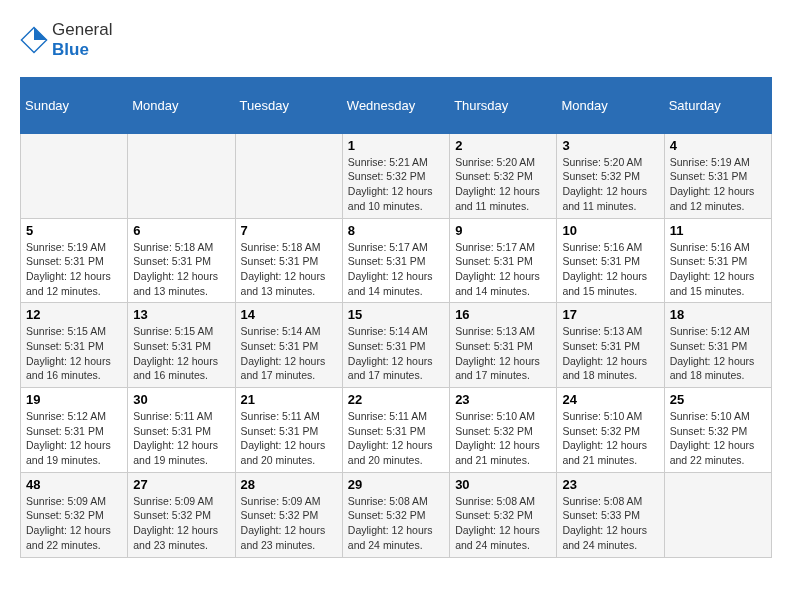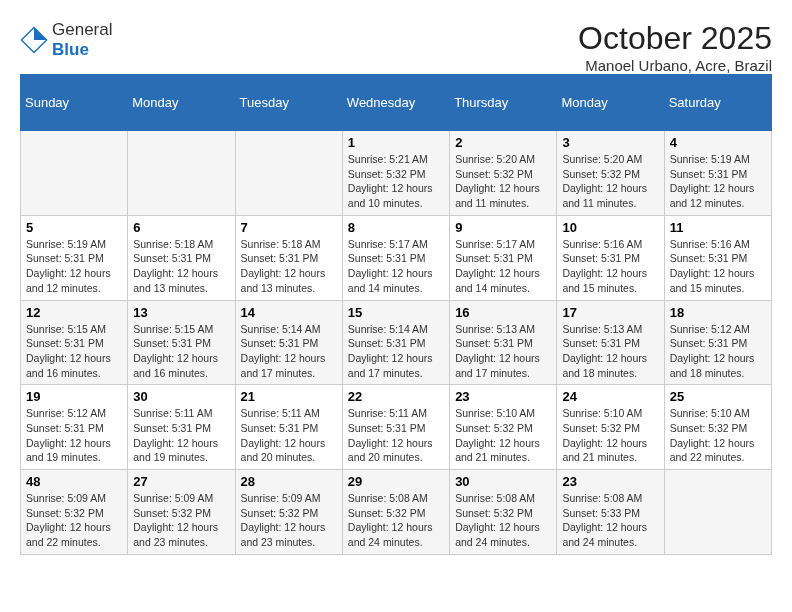--- a/index.html
+++ b/index.html
@@ -7,20 +7,21 @@
       font-family: Arial, sans-serif;
       background: #fff;
       width: 792px;
       min-height: 612px;
       padding: 20px;
     }
     .header-area {
       display: flex;
       justify-content: space-between;
       align-items: flex-start;
+      margin-bottom: 16px;
       gap: 40px;
     }
     .logo {
       display: flex;
       align-items: center;
       gap: 4px;
     }
     .logo-text {
       font-size: 18px;
       line-height: 1.2;
@@ -90,24 +91,20 @@
   <div class="logo">
     <svg class="logo-icon" viewBox="0 0 40 40">
       <polygon points="20,2 38,20 20,38 2,20" fill="none" stroke="#1a6fc4" stroke-width="2"></polygon>
       <polygon points="20,2 38,20 20,20" fill="#1a6fc4"></polygon>
     </svg>
     <div class="logo-text">
       <div style="color:#333;font-size:17px;">General</div>
       <div style="color:#1a6fc4;font-weight:bold;font-size:17px;">Blue</div>
     </div>
   </div>
-  <div class="title-area">
-    <div class="month-title">October 2025</div>
-    <div class="location">Manoel Urbano, Acre, Brazil</div>
-  </div>
 </div>
 
 <table class="calendar">
   <thead>
     <tr>
         <th>Sunday</th>
         <th>Monday</th>
         <th>Tuesday</th>
         <th>Wednesday</th>
         <th>Thursday</th>

